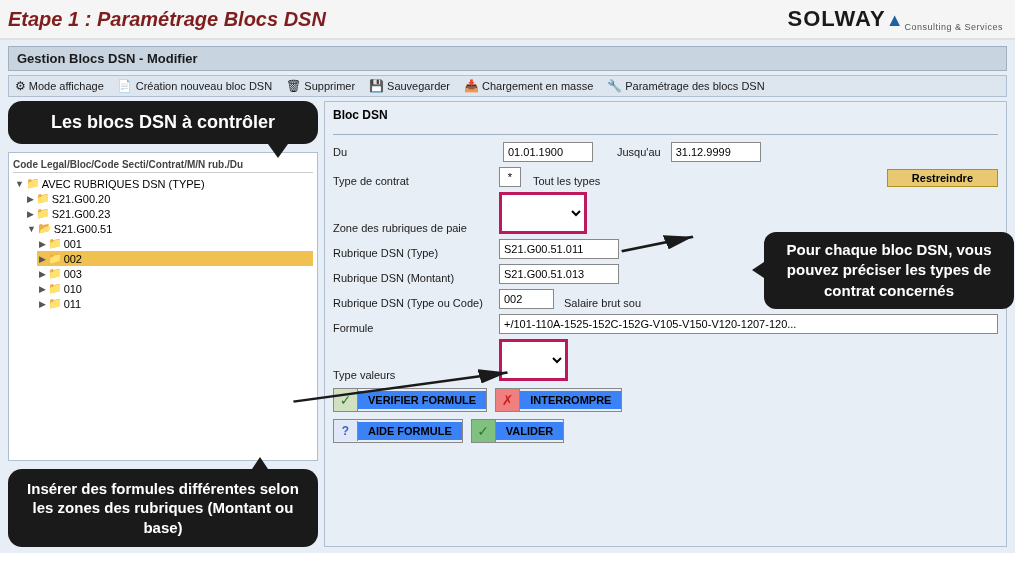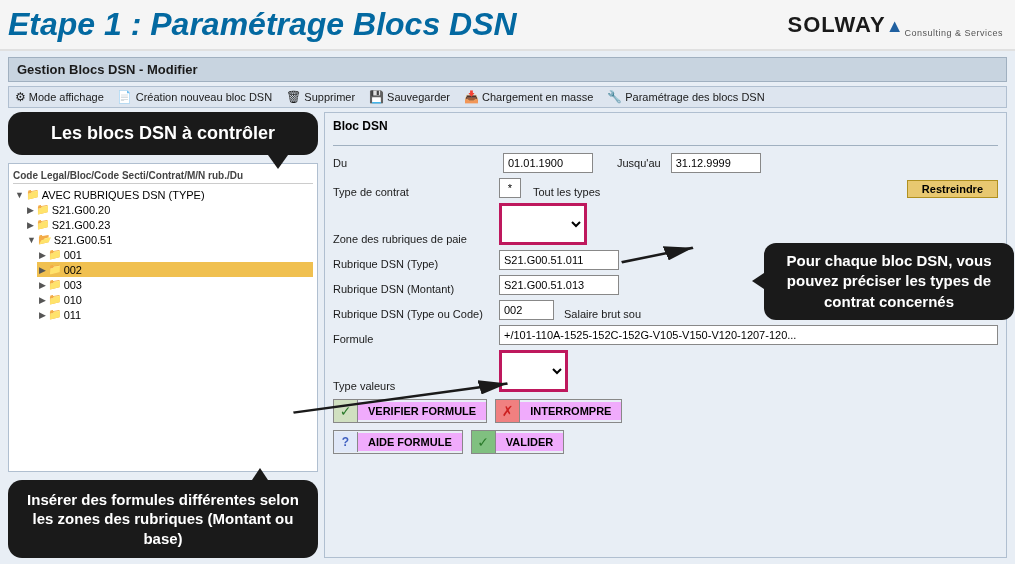--- a/index.html
+++ b/index.html
@@ -15,23 +15,23 @@
     
     .header {
       background: #f5f5f5;
       display: flex;
       align-items: center;
       justify-content: space-between;
       padding: 6px 12px 6px 8px;
       border-bottom: 2px solid #e0e0e0;
     }
     .header-title {
-      font-size: 32px;
+      font-size: 20px;
       font-weight: 900;
-      color: #0369a1;
+      color: #7f1d1d;
       font-style: italic;
     }
     .logo-area {
       display: flex;
       flex-direction: row;
       align-items: flex-end;
     }
 
     
     .main-content {
@@ -217,21 +217,21 @@
       width: 55px;
     }
     .form-text {
       font-size: 11px;
       color: #1a1a1a;
     }
 
     .btn-restrict {
       background: #e8c870;
       border: 1px solid #b09020;
-      padding: 2px 14px;
+      padding: 2px 24px;
       font-size: 11px;
       cursor: pointer;
       font-weight: bold;
     }
 
     .dropdown-wrapper {
       position: relative;
       display: inline-flex;
       align-items: center;
     }
@@ -308,21 +308,21 @@
       padding: 3px 5px;
       display: flex;
       align-items: center;
       justify-content: center;
       min-width: 24px;
     }
     .btn-text-area {
       padding: 3px 10px;
       font-size: 11px;
       font-weight: bold;
-      background: #f0abfc;
+      background: #3b82f6;
       cursor: pointer;
     }
     .btn-verifier { background: #d0e0c0; }
     .btn-interrompre-icon { background: #f08080; }
     .btn-aide { background: #e0e8f8; }
     .btn-valider-icon { background: #80c080; }
 
     .icon-check { color: #2a7a2a; font-size: 14px; }
     .icon-x { color: #cc2020; font-size: 14px; }
     .icon-q { color: #4060c0; font-size: 12px; font-weight: bold; }

